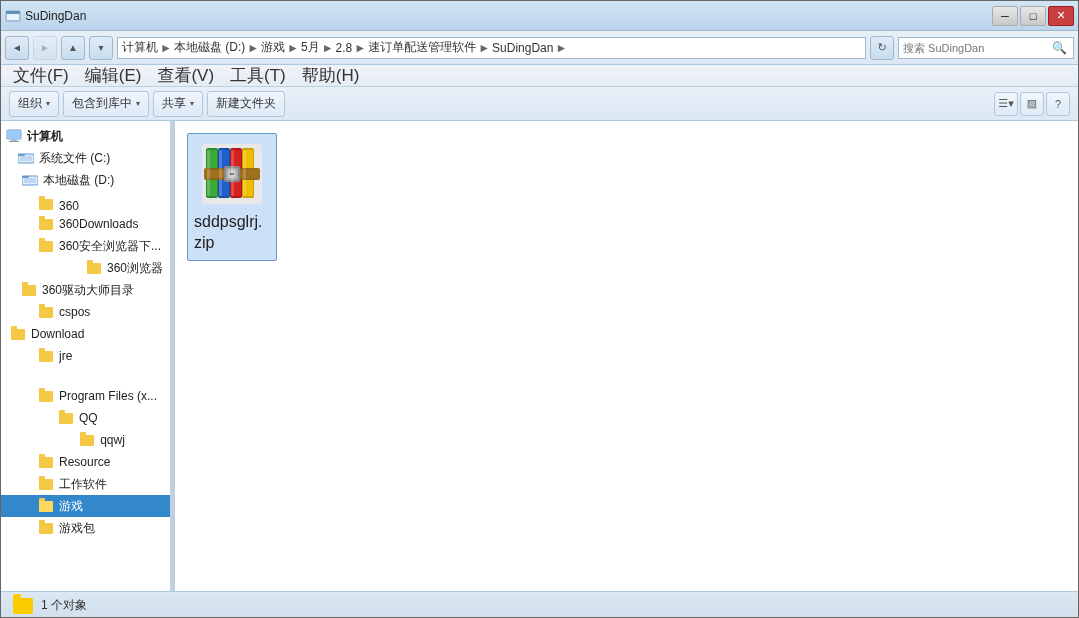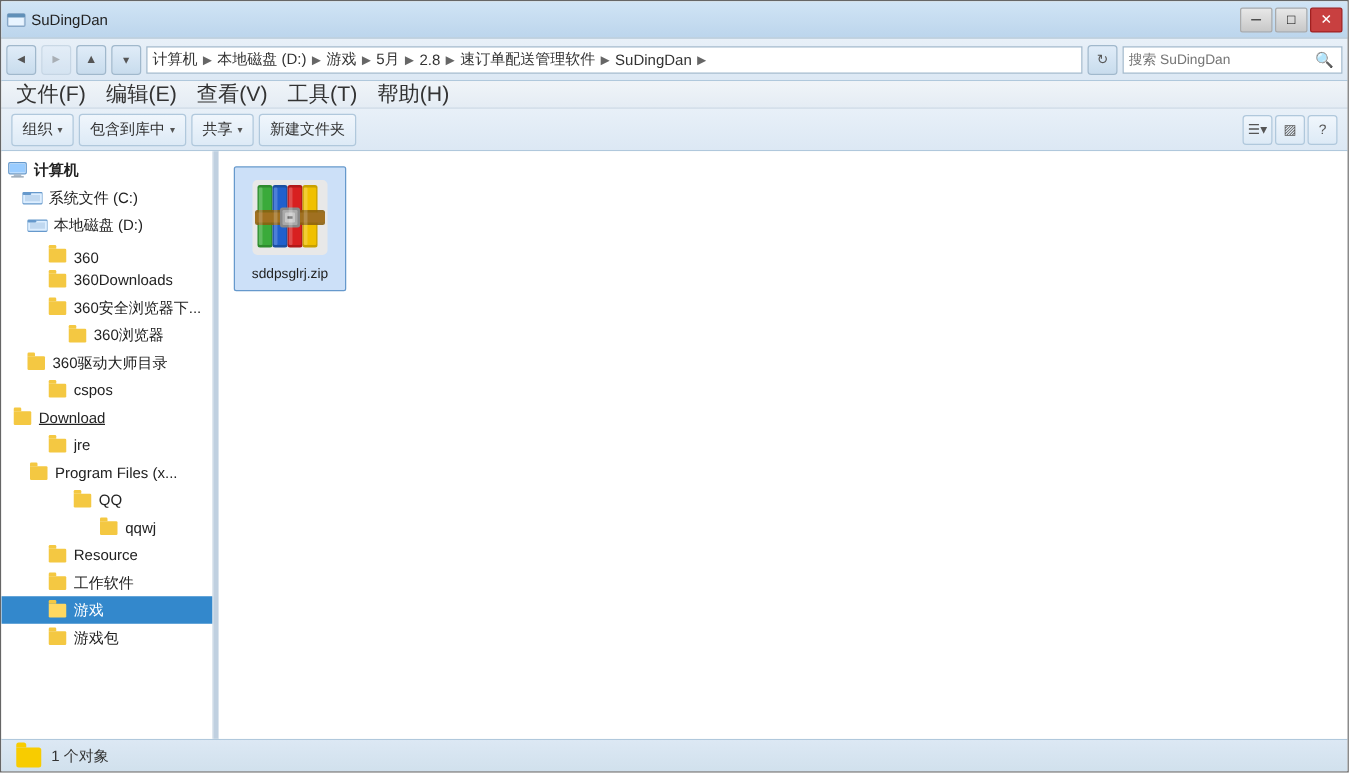--- a/index.html
+++ b/index.html
@@ -280,23 +280,23 @@
     .file-item.selected { background: #cce0f8; border: 1px solid #6699cc; }
     .file-icon-wrapper {
       width: 68px;
       height: 68px;
       display: flex;
       align-items: center;
       justify-content: center;
       margin-bottom: 4px;
     }
     .file-label {
-      font-size: 11px;
+      font-size: 16px;
       color: #222;
-      text-align: right;
+      text-align: left;
       word-break: break-all;
       max-width: 84px;
       line-height: 1.3;
     }
 
     
     .winrar-icon {
       width: 68px;
       height: 68px;
     }
@@ -492,51 +492,51 @@
             <span class="folder-icon-sm"></span>
           </div>
         <span class="sidebar-item-label">360Downloads</span>
       </div>
       <div class="sidebar-item" style="padding-left:36px;">
         <div class="sidebar-item-icon">
             <span class="folder-icon-sm"></span>
           </div>
         <span class="sidebar-item-label">360安全浏览器下...</span>
       </div>
-      <div class="sidebar-item" style="padding-left:52px;">
+      <div class="sidebar-item" style="padding-left:52px;margin-left:32px;">
         <div class="sidebar-item-icon">
             <span class="folder-icon-sm"></span>
           </div>
         <span class="sidebar-item-label">360浏览器</span>
       </div>
       <div class="sidebar-item" style="padding-left:19px;">
         <div class="sidebar-item-icon">
             <span class="folder-icon-sm"></span>
           </div>
         <span class="sidebar-item-label">360驱动大师目录</span>
       </div>
       <div class="sidebar-item" style="padding-left:36px;">
         <div class="sidebar-item-icon">
             <span class="folder-icon-sm"></span>
           </div>
         <span class="sidebar-item-label">cspos</span>
       </div>
-      <div class="sidebar-item" style="text-decoration:underline;">
+      <div class="sidebar-item" style="">
         <div class="sidebar-item-icon">
             <span class="folder-icon-sm"></span>
           </div>
         <span class="sidebar-item-label">Download</span>
       </div>
       <div class="sidebar-item" style="padding-left:36px;">
         <div class="sidebar-item-icon">
             <span class="folder-icon-sm"></span>
           </div>
         <span class="sidebar-item-label">jre</span>
       </div>
-      <div class="sidebar-item" style="padding-left:21px;">
+      <div class="sidebar-item" style="padding-left:36px;margin-top:18px;">
         <div class="sidebar-item-icon">
             <span class="folder-icon-sm"></span>
           </div>
         <span class="sidebar-item-label">Program Files (x...</span>
       </div>
       <div class="sidebar-item" style="padding-left:56px;">
         <div class="sidebar-item-icon">
             <span class="folder-icon-sm"></span>
           </div>
         <span class="sidebar-item-label">QQ</span>

